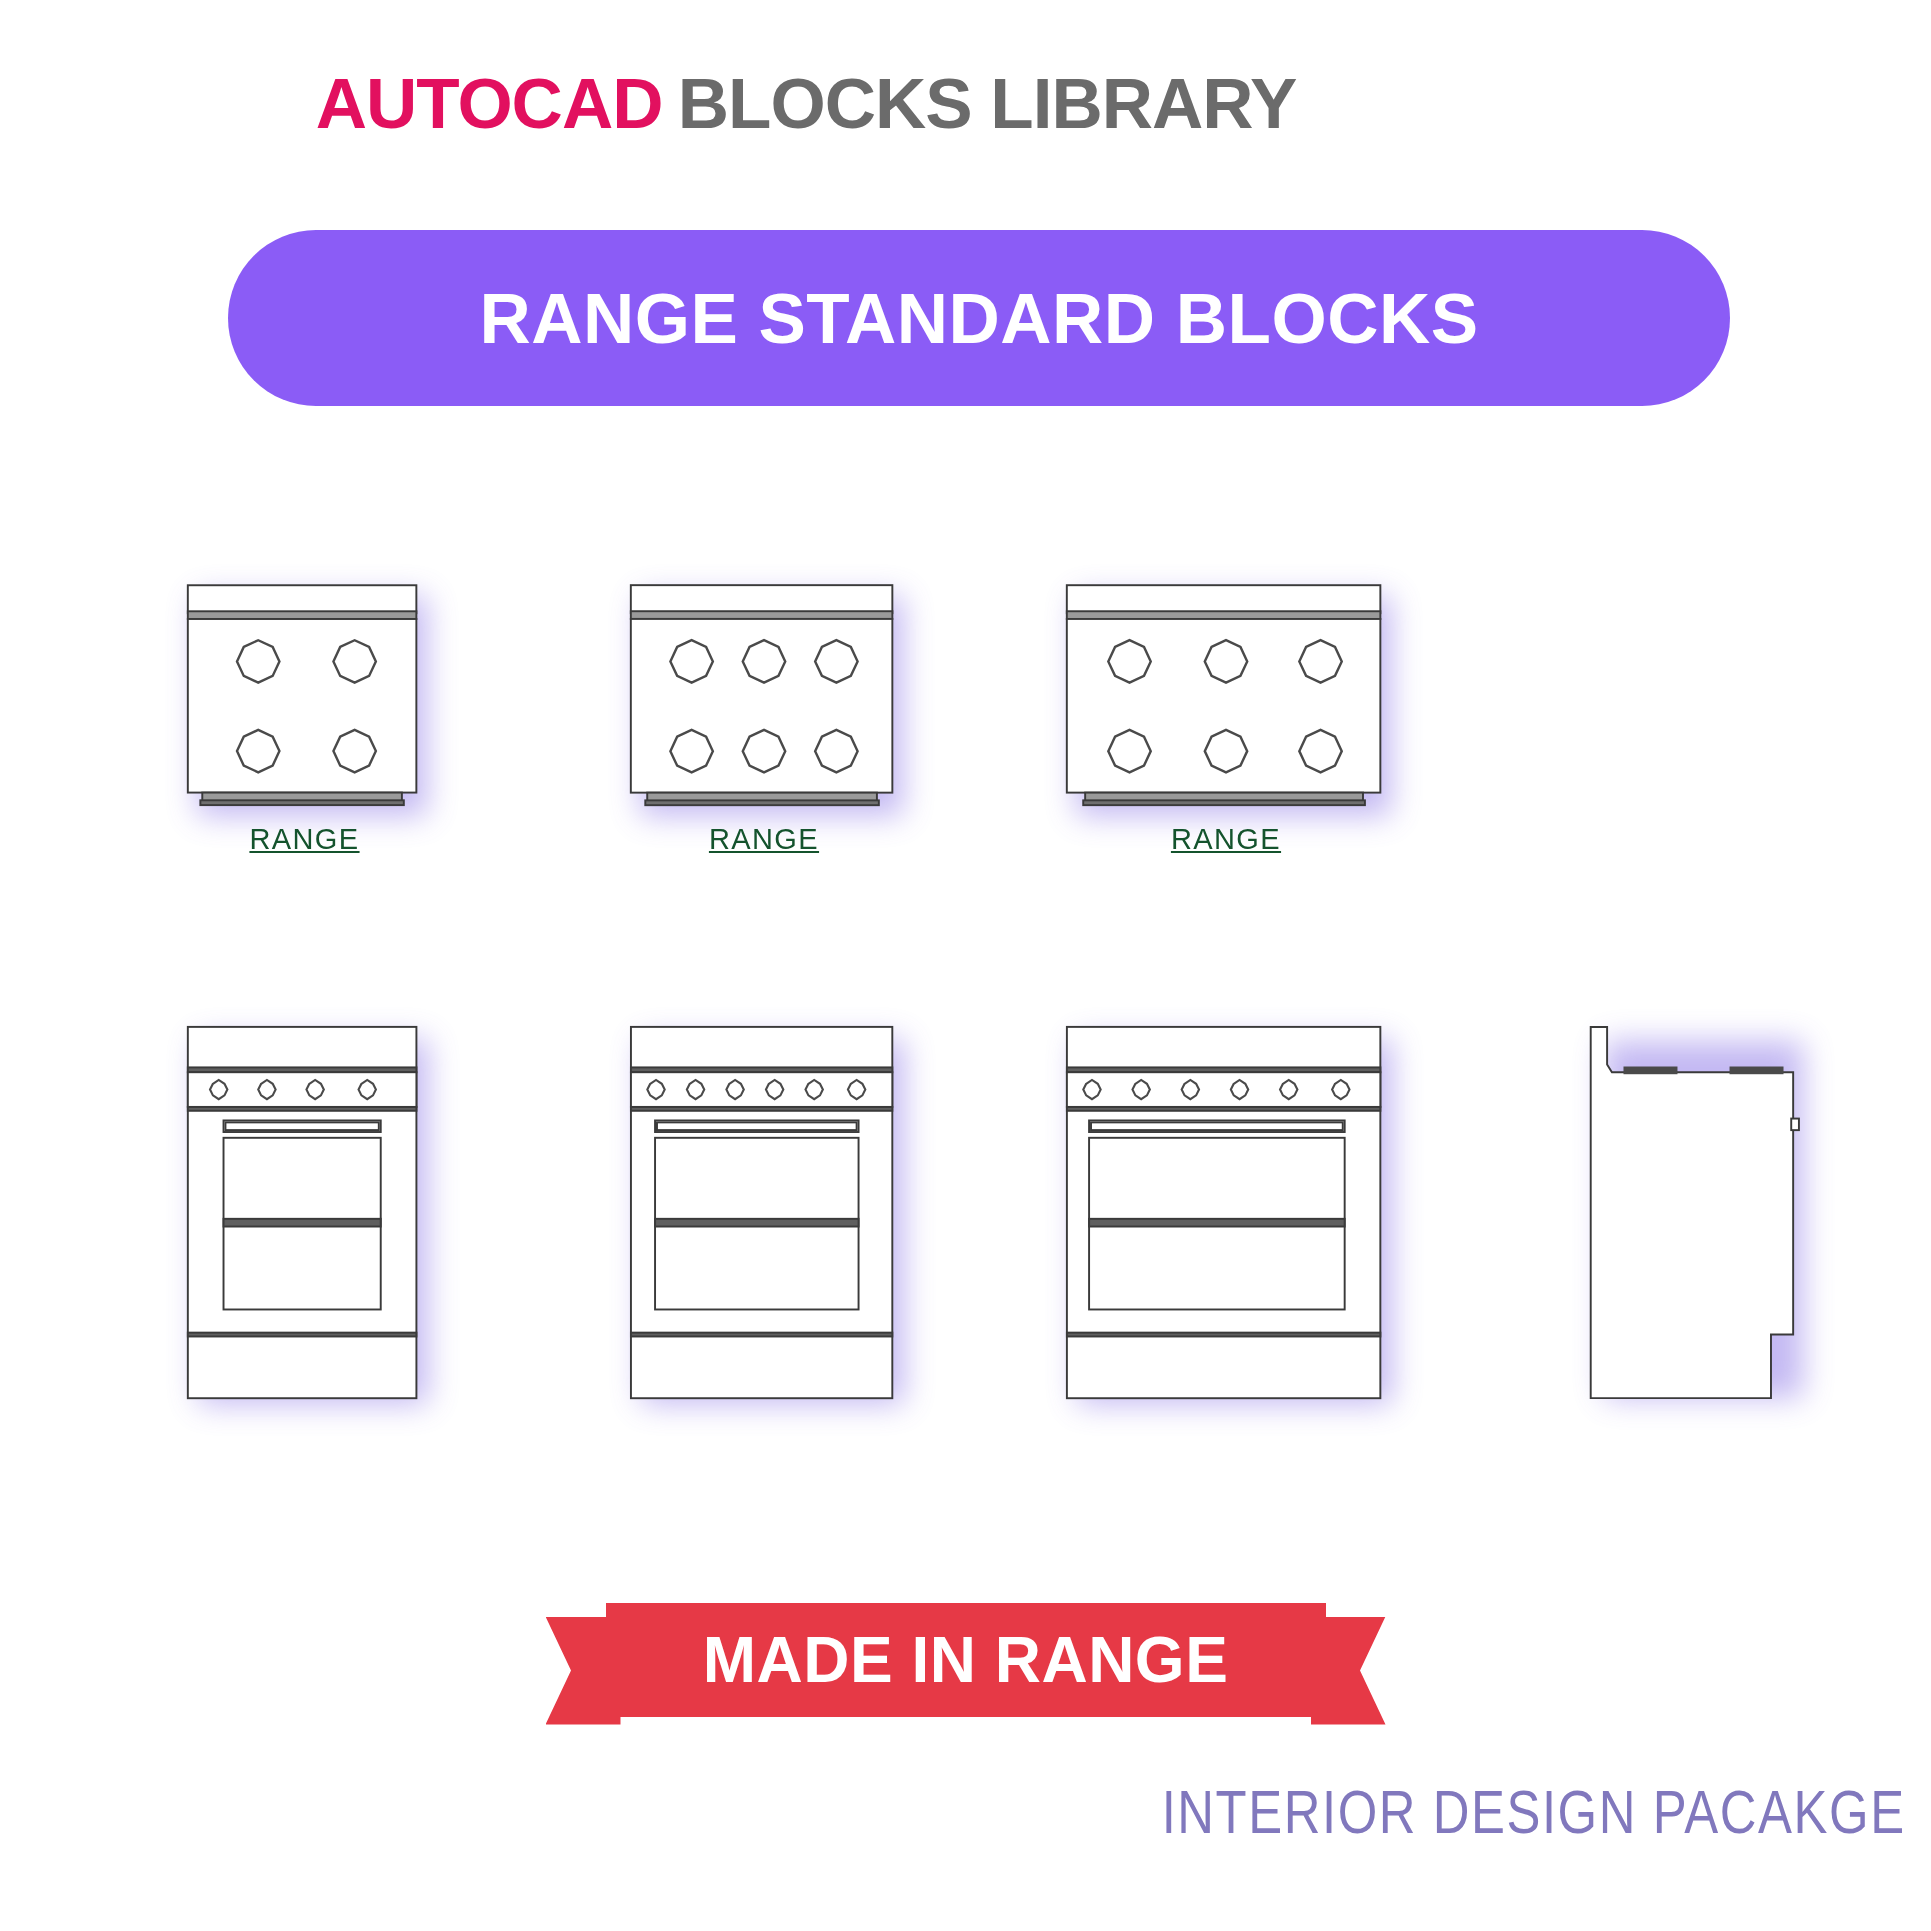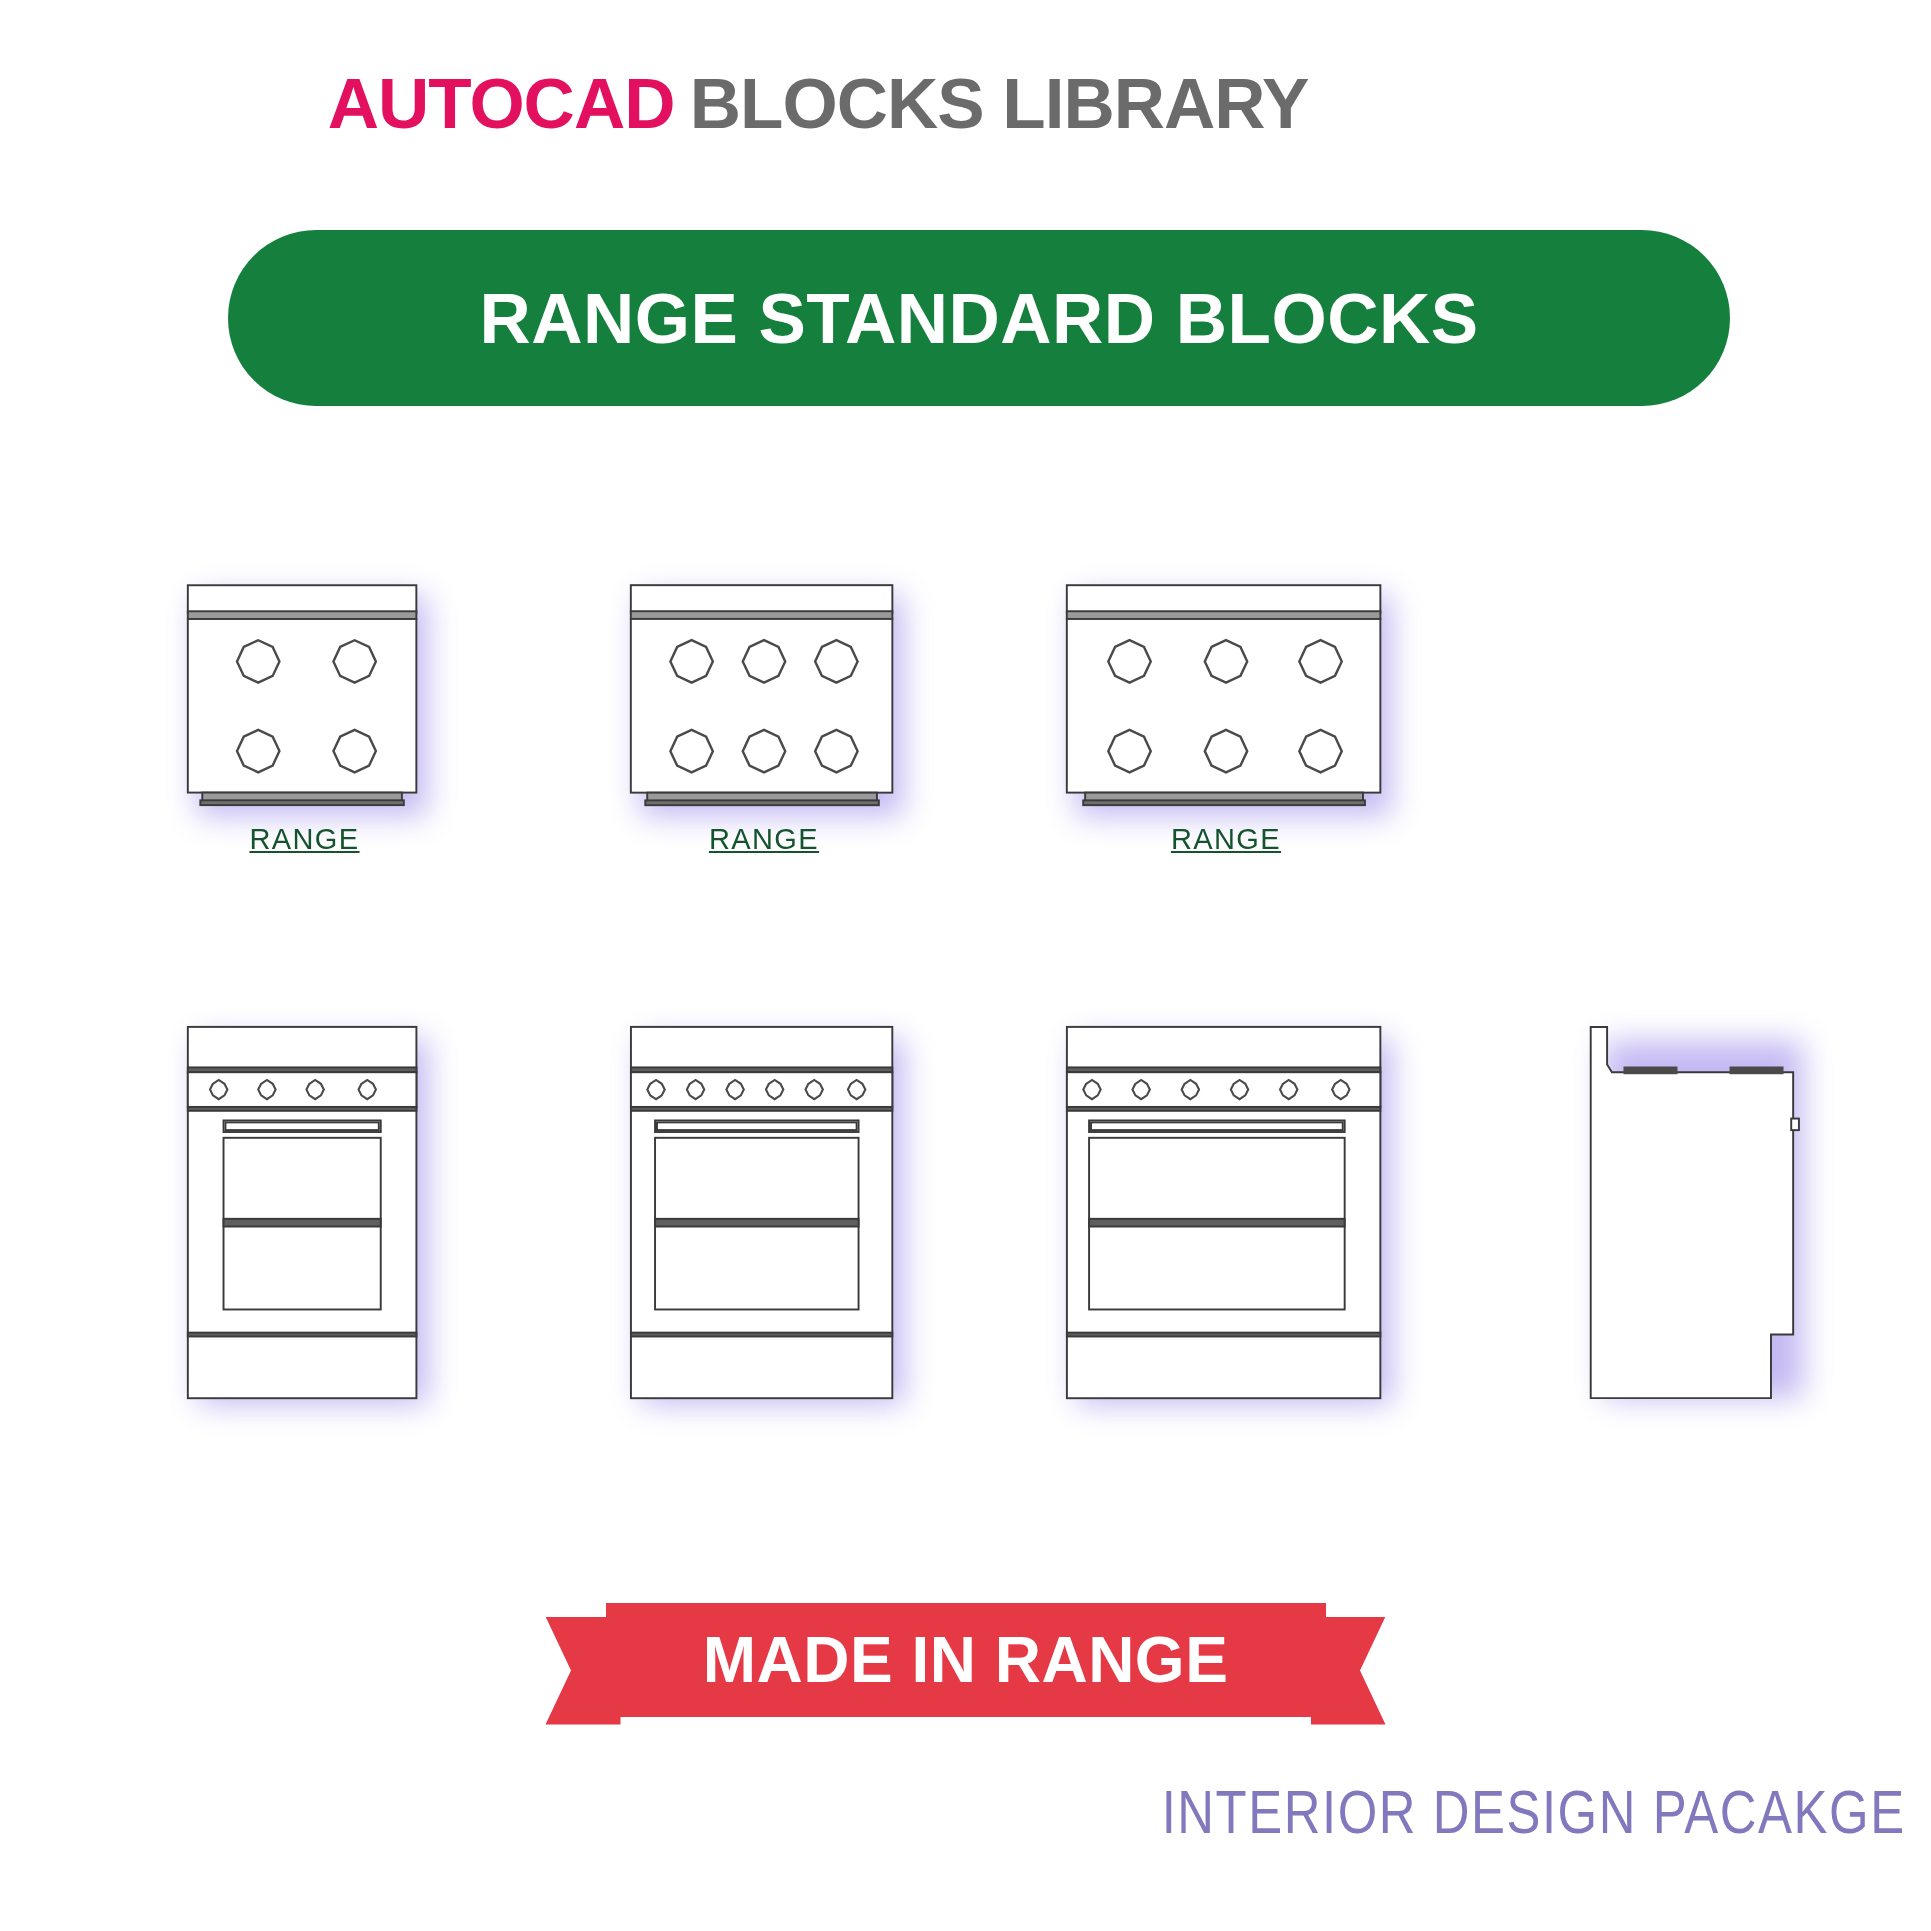--- a/index.html
+++ b/index.html
@@ -16,21 +16,21 @@
     position: relative;
     width: 1931px;
     height: 1931px;
     background: #ffffff;
   }
 
   
   .header {
     position: absolute;
     top: 68px;
-    left: 12px;
+    left: 0;
     width: 1612px;
     text-align: center;
     white-space: nowrap;
   }
   .header-brand,
   .header-rest {
     font-size: 71px;
     font-weight: bold;
     letter-spacing: -1px;
     line-height: 1;
@@ -40,21 +40,21 @@
   .header-brand { color: #e2105f; }
   .header-rest  { color: #6b6b6b; margin-left: 15.4px; }
 
   
   .banner {
     position: absolute;
     top: 230px;
     left: 228px;
     width: 1502px;
     height: 176px;
-    background: #15803d;
+    background: #8b5cf6;
     border-radius: 88px;
     display: flex;
     align-items: center;
     justify-content: center;
   }
   .banner-text {
     color: #ffffff;
     font-size: 71px;
     font-weight: bold;
     letter-spacing: 0.5px;

